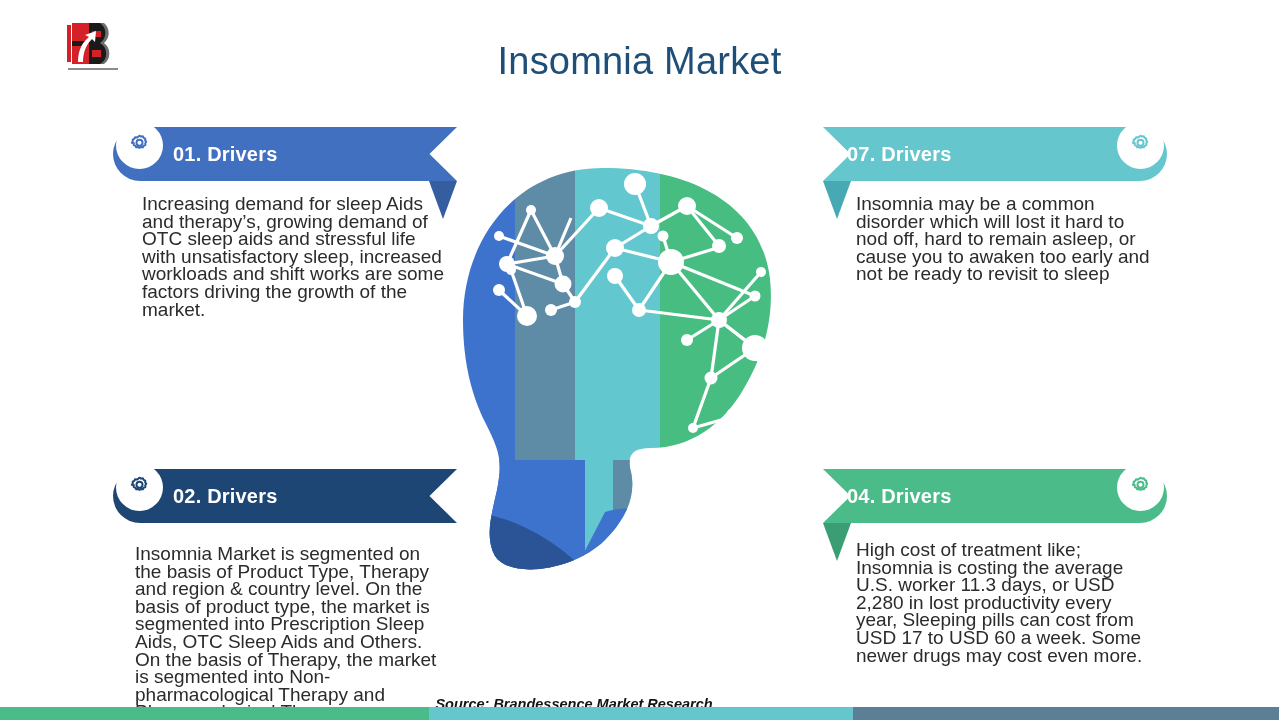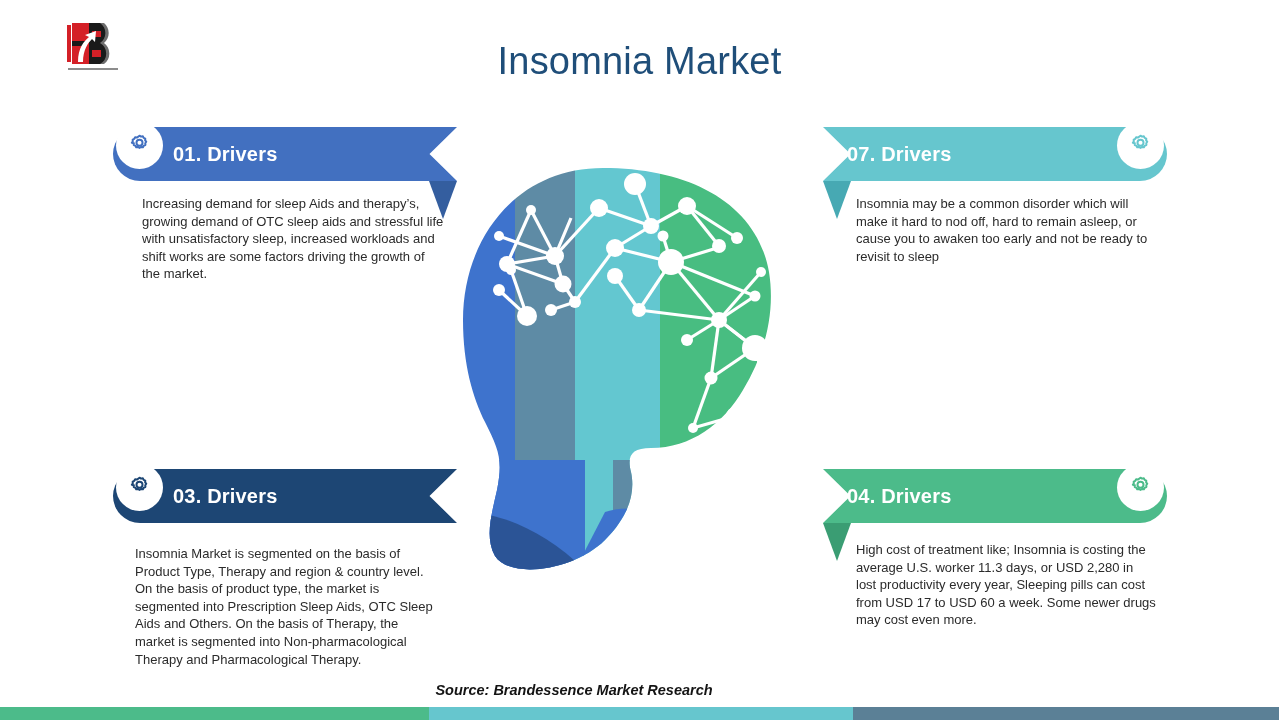--- a/index.html
+++ b/index.html
@@ -30,36 +30,36 @@
 
   .gear{
     position:absolute;top:-5px;width:47px;height:47px;border-radius:50%;
     background:#ffffff;display:flex;align-items:center;justify-content:center;
   }
   .htxt{
     position:absolute;top:0;height:54px;display:flex;align-items:center;
     color:#ffffff;font-size:20px;font-weight:bold;letter-spacing:.2px;
   }
   .body-txt{
-    position:absolute;font-size:13px;line-height:17.6px;color:#2b2b2b;
+    position:absolute;font-size:19px;line-height:17.6px;color:#2b2b2b;
     font-family:"Liberation Sans", sans-serif;
   }
 
   
   .c-left .band{border-radius:27px 0 0 27px;}
   .c-left .gear{left:3px;}
   .c-left .htxt{left:60px;}
   
   .c-right .band{border-radius:0 27px 27px 0;}
   .c-right .gear{right:3px;}
   .c-right .htxt{left:24px;}
 
   
   .source{
-    position:absolute;left:0;top:682px;width:1148px;text-align:center;
+    position:absolute;left:0;top:696px;width:1148px;text-align:center;
     font-size:14.5px;font-weight:bold;font-style:italic;color:#141414;
   }
 
   
   .footer{position:absolute;left:0;bottom:0;width:1279px;height:13px;display:flex;}
   .footer span{display:block;height:100%;}
 
   
   .brain{position:absolute;left:455px;top:160px;width:370px;height:410px;}
   .brain svg{display:block;}
@@ -203,38 +203,38 @@
   <div class="callout c-left" style="left:113px;top:469px;width:344px;">
     <div class="ribbon">
       <div class="band" style="clip-path: polygon(0px 0px, 100% 0px, 92% 50%, 100% 100%, 0px 100%); background: rgb(29, 70, 116);"></div>
       <div class="tail" style="right:0;clip-path:polygon(0 0,100% 0,50% 100%);"></div>
       <div class="gear">
         <svg width="25" height="25" viewBox="0 0 24 24" fill="none" stroke="#1d4674" stroke-width="1.9">
           <path d="M12 2.6l1.5.9 1.7-.3.8 1.5 1.6.7-.2 1.7 1.1 1.3-1 1.4.2 1.7-1.6.7-.8 1.5-1.7-.3-1.6.9-1.5-.9-1.7.3-.8-1.5-1.6-.7.2-1.7L4.6 9.4l1-1.4-.2-1.7 1.6-.7.8-1.5 1.7.3z" stroke-linejoin="round"></path>
           <circle cx="12" cy="9.4" r="2.9"></circle>
         </svg>
       </div>
-      <div class="htxt">03. Drivers</div>
+      <div class="htxt">02. Drivers</div>
     </div>
     <div class="body-txt" style="left:22px;top:76px;width:305px;">Insomnia Market is segmented on the basis of Product Type, Therapy and region &amp; country level. On the basis of product type, the market is segmented into Prescription Sleep Aids, OTC Sleep Aids and Others. On the basis of Therapy, the market is segmented into Non-pharmacological Therapy and Pharmacological Therapy.</div>
   </div>
 
   <div class="callout c-right" style="left:823px;top:127px;width:344px;">
     <div class="ribbon">
       <div class="band" style="clip-path: polygon(0px 0px, 100% 0px, 100% 100%, 0px 100%, 8% 50%); background: rgb(102, 198, 206);"></div>
       <div class="tail" style="left: 0px; clip-path: polygon(0px 0px, 100% 0px, 50% 100%); background: rgb(71, 169, 179);"></div>
       <div class="gear">
         <svg width="25" height="25" viewBox="0 0 24 24" fill="none" stroke="#66c6ce" stroke-width="1.9">
           <path d="M12 2.6l1.5.9 1.7-.3.8 1.5 1.6.7-.2 1.7 1.1 1.3-1 1.4.2 1.7-1.6.7-.8 1.5-1.7-.3-1.6.9-1.5-.9-1.7.3-.8-1.5-1.6-.7.2-1.7L4.6 9.4l1-1.4-.2-1.7 1.6-.7.8-1.5 1.7.3z" stroke-linejoin="round"></path>
           <circle cx="12" cy="9.4" r="2.9"></circle>
         </svg>
       </div>
       <div class="htxt">07. Drivers</div>
     </div>
-    <div class="body-txt" style="left:33px;top:68px;width:300px;">Insomnia may be a common disorder which will make it hard to nod off, hard to remain asleep, or cause you to awaken too early and not be ready to revisit to sleep</div>
+    <div class="body-txt" style="left:33px;top:68px;width:300px;">Insomnia may be a common disorder which will lost it hard to nod off, hard to remain asleep, or cause you to awaken too early and not be ready to revisit to sleep</div>
   </div>
 
   <div class="callout c-right" style="left:823px;top:469px;width:344px;">
     <div class="ribbon">
       <div class="band" style="clip-path: polygon(0px 0px, 100% 0px, 100% 100%, 0px 100%, 8% 50%); background: rgb(76, 187, 138);"></div>
       <div class="tail" style="left: 0px; clip-path: polygon(0px 0px, 100% 0px, 50% 100%); background: rgb(58, 157, 115);"></div>
       <div class="gear">
         <svg width="25" height="25" viewBox="0 0 24 24" fill="none" stroke="#4cbb8a" stroke-width="1.9">
           <path d="M12 2.6l1.5.9 1.7-.3.8 1.5 1.6.7-.2 1.7 1.1 1.3-1 1.4.2 1.7-1.6.7-.8 1.5-1.7-.3-1.6.9-1.5-.9-1.7.3-.8-1.5-1.6-.7.2-1.7L4.6 9.4l1-1.4-.2-1.7 1.6-.7.8-1.5 1.7.3z" stroke-linejoin="round"></path>
           <circle cx="12" cy="9.4" r="2.9"></circle>

